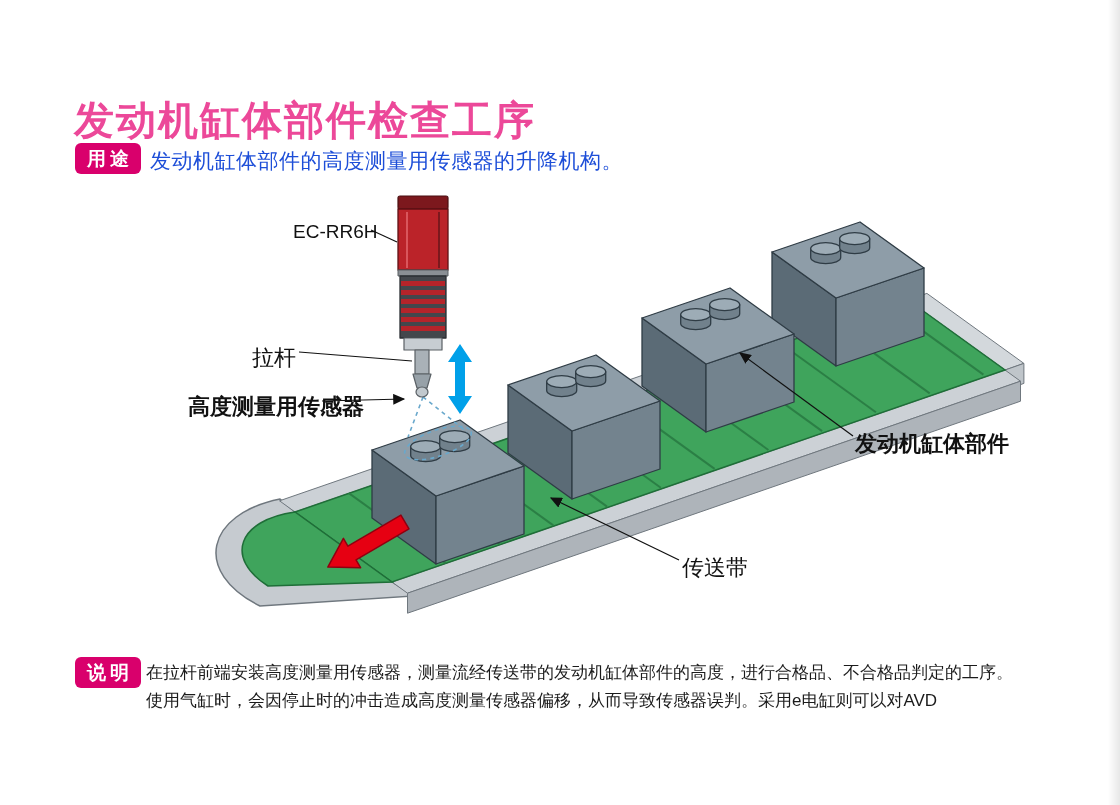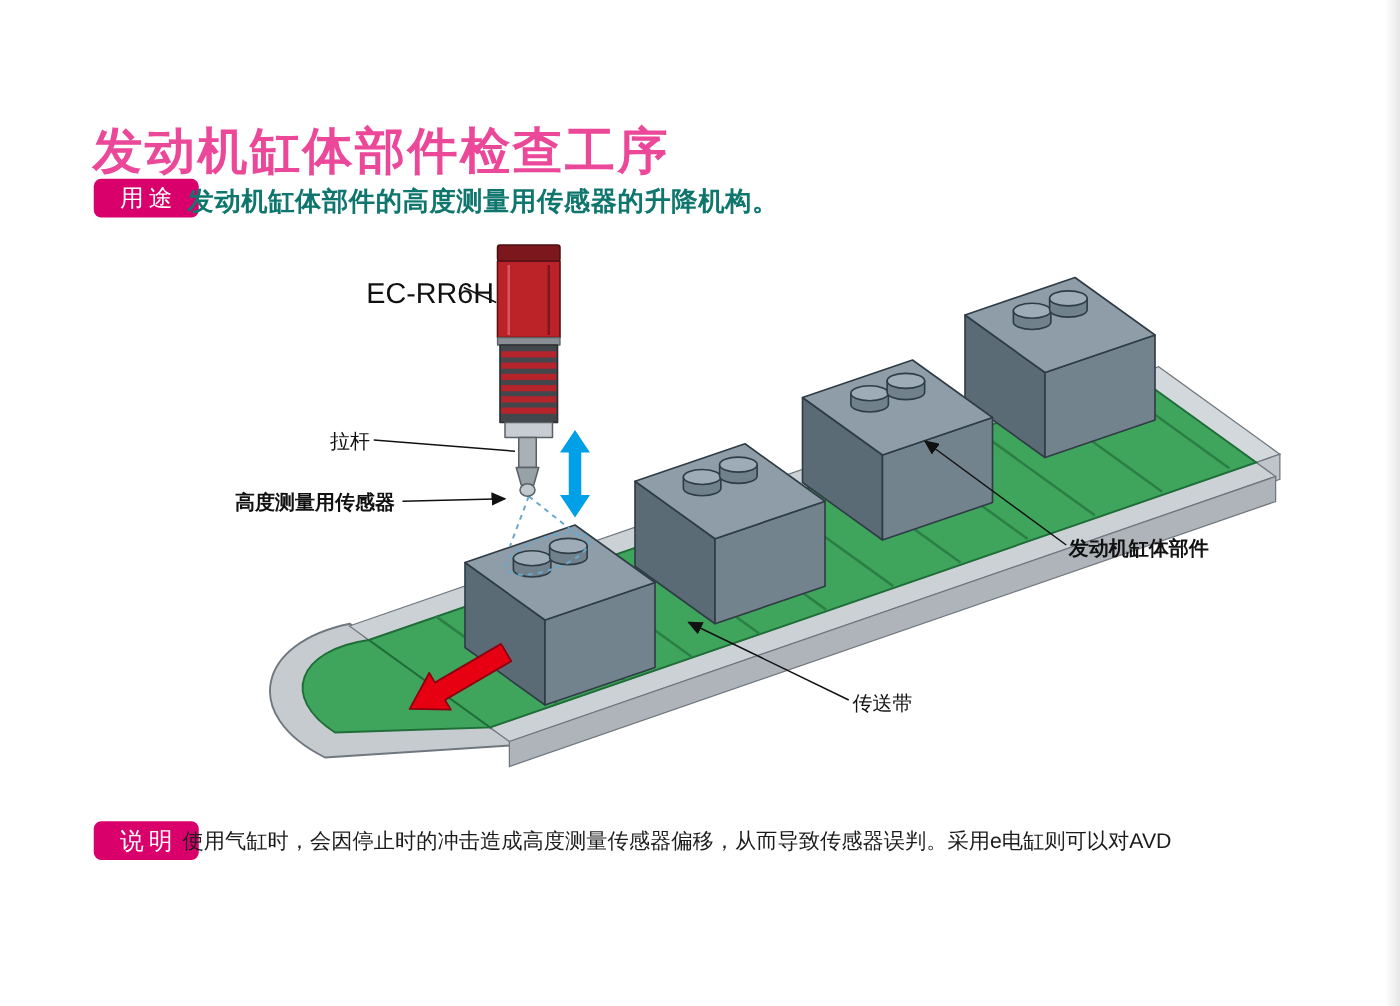--- a/index.html
+++ b/index.html
@@ -11,37 +11,37 @@
     font-family:"Liberation Sans","DejaVu Sans",sans-serif;
   }
   .abs{position:absolute;}
   #page-title{
     left:74px;top:66px;
     font-size:40px;font-weight:800;
     color:#ec4899;letter-spacing:2px;
     white-space:nowrap;
   }
   .badge{
-    width:84px;height:31px;
+    width:66px;height:31px;
     background:#d9006c;color:#ffffff;
     border-radius:6px;
     display:flex;align-items:center;justify-content:center;
-    font-size:19px;font-weight:400;letter-spacing:4px;
+    font-size:19px;font-weight:700;letter-spacing:4px;
     padding-left:4px;box-sizing:border-box;
   }
   #purpose-badge{left:75px;top:143px;}
   #purpose-text{
     left:150px;top:147px;
-    font-size:21px;font-weight:700;color:#0f766e;
+    font-size:21px;font-weight:400;color:#1d4ed8;
     white-space:nowrap;letter-spacing:0.5px;
   }
   .diagram-label{
-    font-size:16px;color:#111;white-space:nowrap;
-  }
-  #label-actuator-model{left:293px;top:221px;font-size:23px;}
+    font-size:22px;color:#111;white-space:nowrap;
+  }
+  #label-actuator-model{left:293px;top:221px;font-size:19px;}
   #label-rod{left:240px;top:343px;width:56px;text-align:right;}
   #label-height-sensor{left:188px;top:392px;font-weight:bold;}
   #label-engine-part{left:855px;top:429px;font-weight:bold;}
   #label-conveyor{left:682px;top:553px;}
   #description-badge{left:75px;top:657px;}
   #description-text{
     left:146px;top:659px;width:950px;
     font-size:17px;line-height:28px;color:#1b1b1b;
   }
   .desc-line{white-space:nowrap;}
@@ -185,18 +185,19 @@
   <div id="purpose-text" class="abs">发动机缸体部件的高度测量用传感器的升降机构。</div>
 
   <div id="label-actuator-model" class="abs diagram-label">EC-RR6H</div>
   <div id="label-rod" class="abs diagram-label">拉杆</div>
   <div id="label-height-sensor" class="abs diagram-label">高度测量用传感器</div>
   <div id="label-engine-part" class="abs diagram-label">发动机缸体部件</div>
   <div id="label-conveyor" class="abs diagram-label">传送带</div>
 
   <div id="description-badge" class="abs badge">说明</div>
   <div id="description-text" class="abs">
+    <div class="desc-line">在拉杆前端安装高度测量用传感器，测量流经传送带的发动机缸体部件的高度，进行合格品、不合格品判定的工序。</div>
     <div class="desc-line">使用气缸时，会因停止时的冲击造成高度测量传感器偏移，从而导致传感器误判。采用e电缸则可以对AVD</div>
   </div>
 
   <div id="page-edge" class="abs"></div>
 
 </div>
 
 </body></html>

